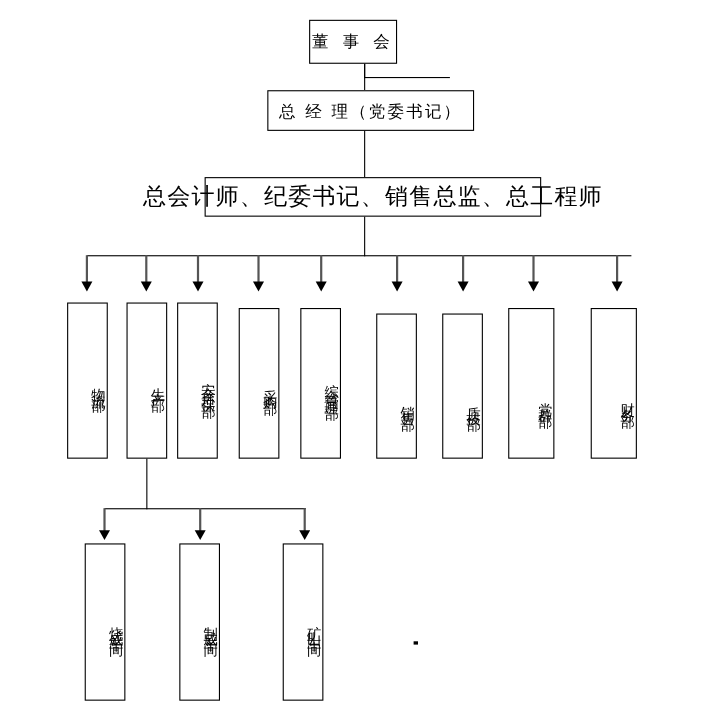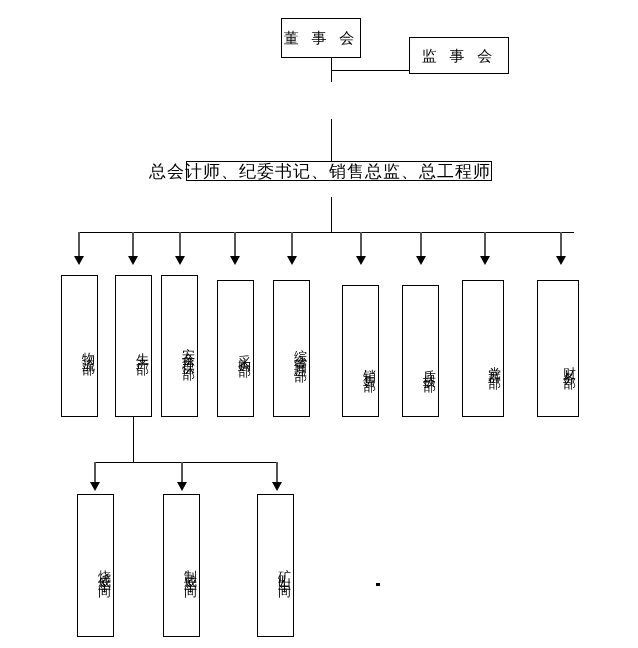--- a/index.html
+++ b/index.html
@@ -66,33 +66,33 @@
 </style>
 </head>
 <body>
 
 <div id="chart">
 
   <div class="box h spaced" style="left:281px;top:18px;width:80px;height:40px;">
     <span>董 事 会</span>
   </div>
 
-  <div class="box h spaced" style="left:409px;top:37px;width:100px;height:37px;">
-    <span>监 事 会</span>
-  </div>
 
   <div class="ln v" style="left:331px;top:58px;height:13px;"></div>
   <div class="ln h" style="left:331px;top:70px;width:78px;"></div>
 
   <div class="ln v" style="left:331px;top:58px;height:24px;"></div>
 
+  <div class="box h spaced2" style="left:243px;top:82px;width:188px;height:37px;">
+    <span>总 经 理（党委书记）</span>
+  </div>
 
   <div class="ln v" style="left:331px;top:119px;height:42px;"></div>
 
-  <div class="box h" style="left:186px;top:161px;width:306px;height:20px;font-size:17px;letter-spacing:1px;justify-content:flex-end;">
+  <div class="box h" style="left:186px;top:161px;width:306px;height:36px;font-size:21px;letter-spacing:1px;">
     <span>总会计师、纪委书记、销售总监、总工程师</span>
   </div>
 
   <div class="ln v" style="left:331px;top:197px;height:36px;"></div>
   <div class="ln h" style="left:79px;top:232px;width:495px;"></div>
 
   <div class="stem" style="left:78px;top:232px;height:26px;"></div>
   <div class="arrow" style="left:74px;top:256px;"></div>
 
   <div class="stem" style="left:132px;top:232px;height:26px;"></div>

